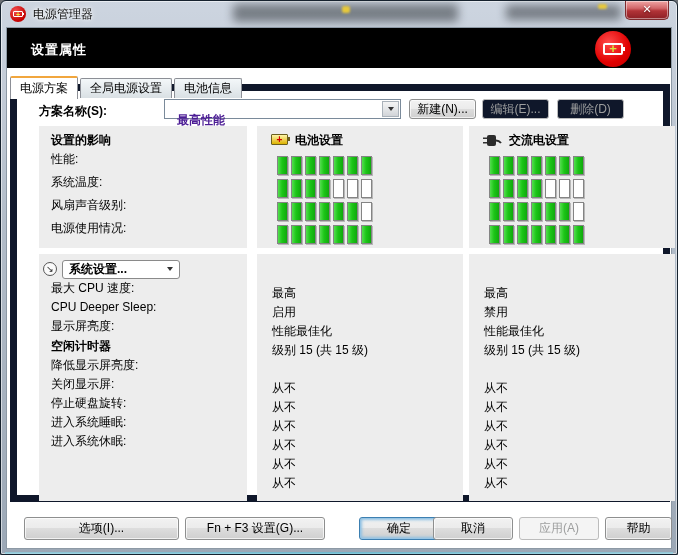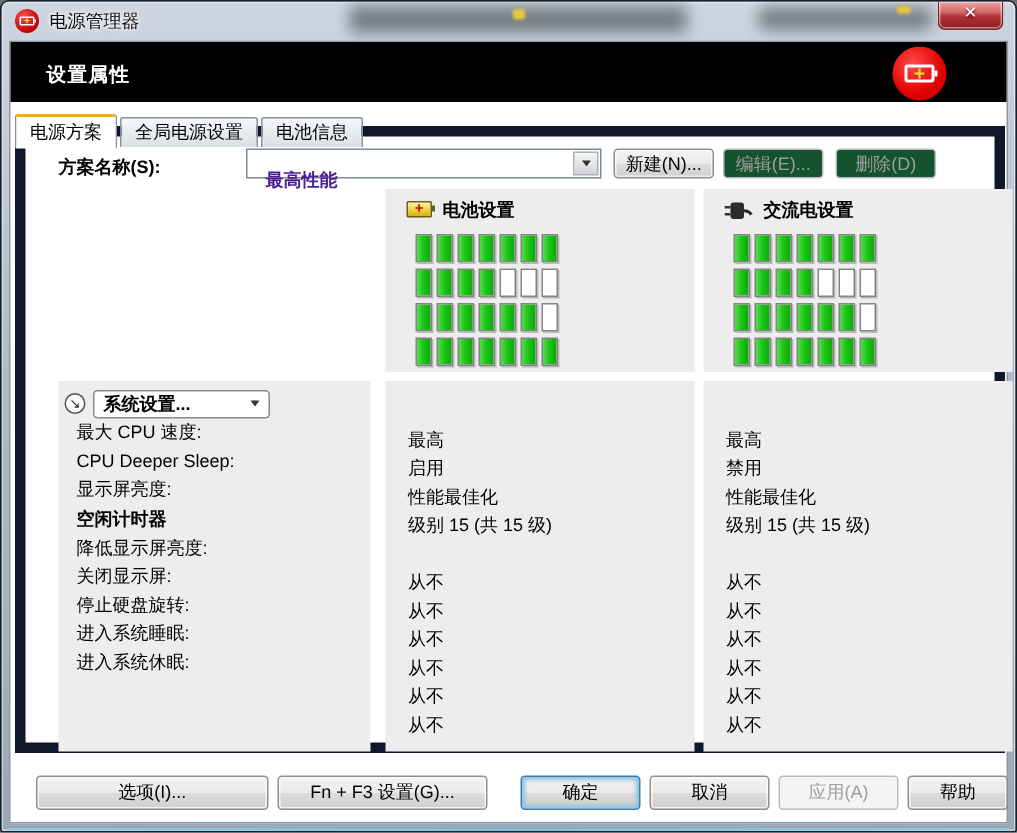--- a/index.html
+++ b/index.html
@@ -47,21 +47,21 @@
   .scheme-label{position:absolute;left:22px;top:12px;font-size:12px;font-weight:bold;}
   .combo{position:absolute;left:147px;top:8px;width:237px;height:20px;border:1px solid #7a8a9a;background:#fff;display:flex;}
   .combo-sel{flex:1;margin:12px;background:#2d9ce4;color:#4c1d95;font-size:12px;font-weight:bold;line-height:16px;
     padding-left:0;outline:1px dotted rgba(255,255,255,.75);outline-offset:-2px;}
   .combo-btn{width:17px;margin:1px 1px 1px 0;background:linear-gradient(180deg,#f4f4f4,#e4e6e8 50%,#d1d4d8);
     border:1px solid #aab2ba;display:flex;align-items:center;justify-content:center;cursor:pointer;}
   .arr{width:0;height:0;border-left:3.5px solid transparent;border-right:3.5px solid transparent;border-top:4px solid #333;}
   .btn{position:absolute;height:20px;font-size:12px;color:#000;border:1px solid #8e8f8f;border-radius:3px;
     background:linear-gradient(180deg,#f2f2f2,#ebebeb 50%,#dddddd 50%,#cfcfcf);cursor:pointer;
     box-shadow:inset 0 0 0 1px rgba(255,255,255,.7);font-family:"Liberation Sans","DejaVu Sans",sans-serif;}
-  .btn.disabled{color:#9d9e9e;border-color:#bcbcbc;background:#14532d;box-shadow:none;cursor:default;}
+  .btn.disabled{color:#9d9e9e;border-color:#bcbcbc;background:#0f172a;box-shadow:none;cursor:default;}
   .btn.b-new{left:392px;top:8px;width:67px;}
   .btn.b-edit{left:465px;top:8px;width:67px;}
   .btn.b-del{left:540px;top:8px;width:67px;}
   
   .panel{position:absolute;background:#ededed;font-size:12px;}
   .fx-left{left:22px;top:35px;width:208px;height:122px;}
   .fx-batp{left:240px;top:35px;width:206px;height:122px;}
   .fx-acp{left:452px;top:35px;width:206px;height:122px;}
   .sys-left{left:22px;top:163px;width:208px;height:247px;}
   .sys-batp{left:240px;top:163px;width:206px;height:247px;}
@@ -89,21 +89,21 @@
   .s-val{height:19px;line-height:19px;padding-left:15px;white-space:nowrap;}
   
   .footer{position:absolute;left:0;right:0;bottom:8px;height:23px;}
   .fbtn{position:absolute;top:0;height:23px;font-size:12px;color:#000;border:1px solid #8e8f8f;border-radius:3px;
     background:linear-gradient(180deg,#f2f2f2,#ebebeb 50%,#dddddd 50%,#cfcfcf);cursor:pointer;
     box-shadow:inset 0 0 0 1px rgba(255,255,255,.7);font-family:"Liberation Sans","DejaVu Sans",sans-serif;}
   .fbtn.disabled{color:#9d9e9e;border-color:#bcbcbc;background:#f4f4f4;box-shadow:none;cursor:default;}
   .fbtn.default{border-color:#3c7fb1;box-shadow:inset 0 0 3px 2px #8fc0e2,inset 0 0 0 1px #cde6f5;}
   .f-opt{left:17px;width:155px;}
   .f-fn{left:178px;width:140px;}
-  .f-ok{left:340px;width:80px;}
+  .f-ok{left:352px;width:80px;}
   .f-cancel{left:426px;width:80px;}
   .f-apply{left:512px;width:80px;}
   .f-help{left:598px;width:67px;}
   .win-bottom-glow{position:absolute;left:4px;right:4px;bottom:0;height:2px;background:linear-gradient(90deg,#8fd4e4,#5dc0d8 50%,#8fd4e4);opacity:.7;}
 </style>
 </head>
 <body>
 
 <div class="window">
   <div class="titlebar">
@@ -141,20 +141,29 @@
       <div class="combo">
         <span class="combo-sel">最高性能</span>
         <span class="combo-btn">
             <span class="arr"></span>
           </span>
       </div>
       <button class="btn b-new">新建(N)...</button>
       <button class="btn b-edit disabled">编辑(E)...</button>
       <button class="btn b-del disabled">删除(D)</button>
 
+      <div class="panel fx-left">
+        <div class="p-title">设置的影响</div>
+        <div id="fx-labels">
+            <div class="fx-lbl">性能:</div>
+            <div class="fx-lbl">系统温度:</div>
+            <div class="fx-lbl">风扇声音级别:</div>
+            <div class="fx-lbl">电源使用情况:</div>
+          </div>
+      </div>
       <div class="panel fx-batp">
         <div class="p-head">
           <span class="bat-icon">
               <i>+</i>
             </span>
           <span>电池设置</span>
         </div>
         <div id="fx-bat">
             <div class="meter">
               <span class="blk on"></span>

